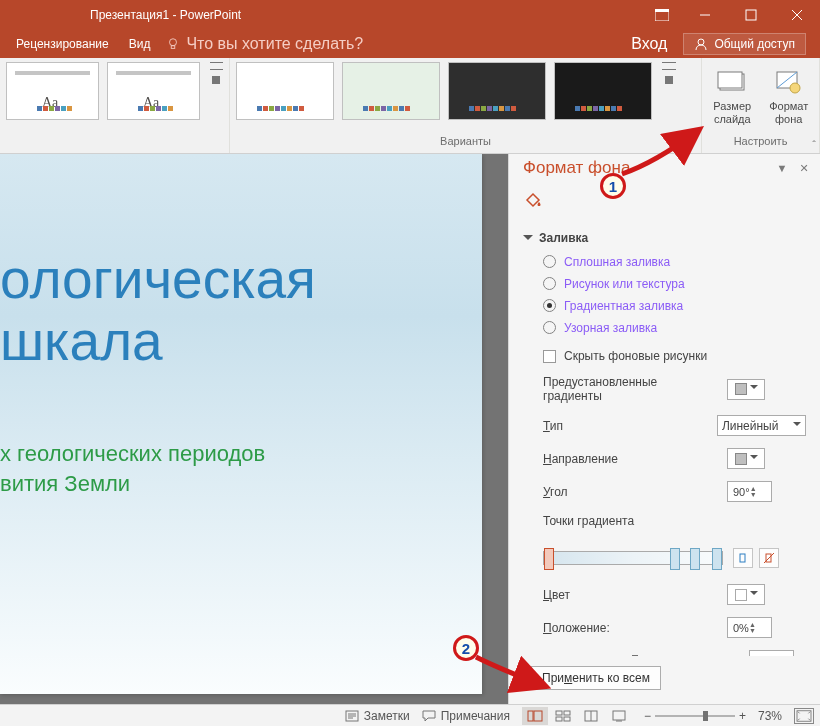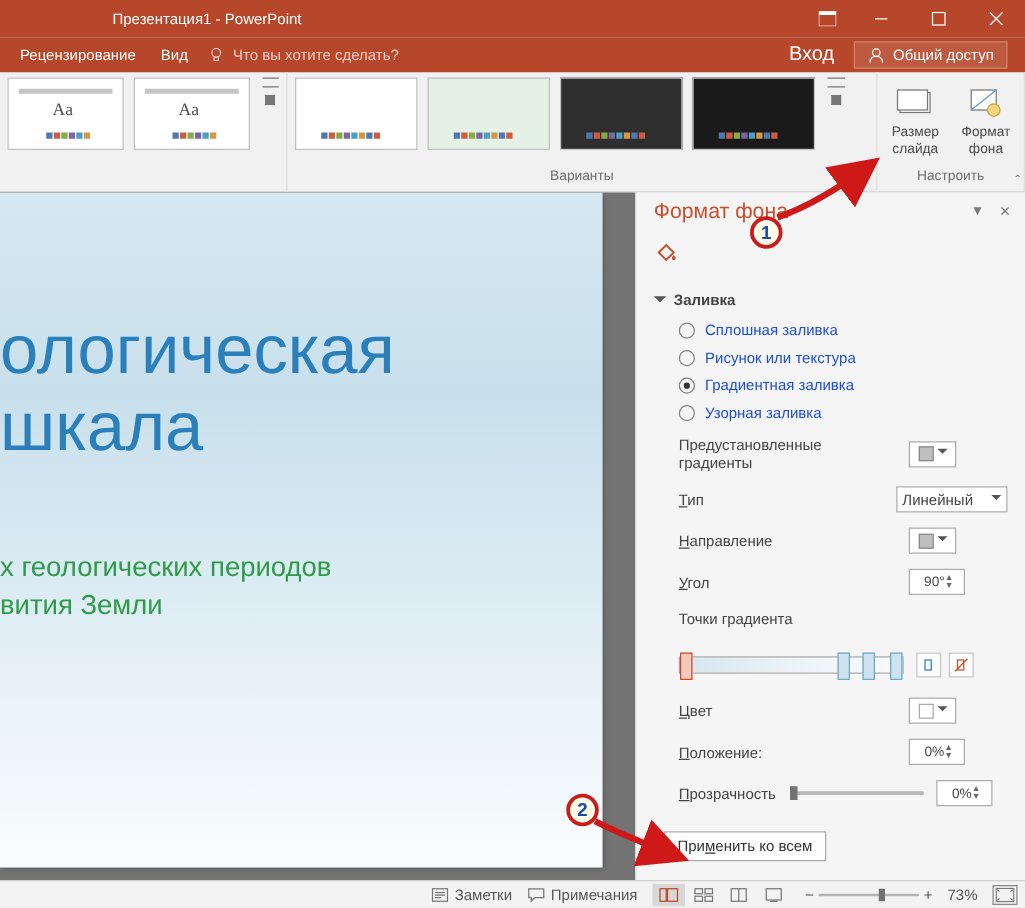--- a/index.html
+++ b/index.html
@@ -9,34 +9,34 @@
 .titlebar { height: 30px; background: #b7472a; display: flex; align-items: center; color: #fff; padding-left: 90px; }
 .titlebar-text { font-size: 12px; }
 .titlebar-spacer { flex: 1; }
 .titlebar-btns { display: flex; }
 .tb-btn { width: 46px; height: 30px; display: flex; align-items: center; justify-content: center; }
 .tb-btn.thin { width: 40px; }
 
 
 .menubar { height: 28px; background: #b7472a; display: flex; align-items: center; color: #fff; padding: 0 6px; }
 .menu-item { padding: 0 10px; height: 28px; display: flex; align-items: center; font-size: 12px; }
-.tellme { display: flex; align-items: center; padding-left: 6px; color: #f5cdc4; font-size: 12px; }
+.tellme { display: flex; align-items: center; padding-left: 6px; color: #f5cdc4; font-size: 16px; }
 .bulb { width: 14px; height: 14px; margin-right: 6px; }
 .mb-spacer { flex: 1; }
 .signin { padding: 0 12px; font-size: 16px; }
 .share-btn { background: #be5a40; height: 22px; padding: 0 10px; display: flex; align-items: center; gap: 6px; border: 1px solid rgba(255,255,255,.25); margin: 0 8px 0 4px; }
 
 
 .ribbon { height: 96px; background: #f1f1f1; border-bottom: 1px solid #d0d0d0; display: flex; position: relative; }
 .ribbon-group { display: flex; flex-direction: column; border-right: 1px solid #e0e0dc; padding: 4px 6px 2px; }
 .ribbon-group-body { flex: 1; display: flex; align-items: flex-start; gap: 8px; }
 .ribbon-group-label { text-align: center; font-size: 11px; color: #6d6d6d; height: 16px; }
 .theme-thumb { width: 104px; height: 58px; border: 1px solid #c0c0c0; background: #fff; position: relative; }
 .theme-thumb.small { width: 98px; }
-.theme-thumb .aa { position: absolute; left: 35px; top: 18px; font-size: 14px; color: #504e4c; font-family: Times, serif; font-weight: 500; }
+.theme-thumb .aa { position: absolute; left: 35px; top: 32px; font-size: 14px; color: #504e4c; font-family: Times, serif; font-weight: 500; }
 .theme-thumb.dark { background: #2e2e2e; }
 .theme-thumb.darker { background: #1a1a1a; }
 .theme-thumb .title-bar { position: absolute; left: 8px; right: 8px; top: 8px; height: 4px; background: #c5c5c5; }
 .theme-thumb .color-row { position: absolute; left: 30px; bottom: 8px; display: flex; gap: 1px; }
 .theme-thumb .color-row span { width: 5px; height: 5px; display: block; }
 .theme-thumb.centered .color-row { left: 20px; }
 .dropdown-chevron { width: 14px; display: flex; flex-direction: column; justify-content: center; gap: 6px; margin-left: 2px; }
 .dropdown-chevron span { height: 1px; background: #777; }
 .dropdown-chevron .tri { width: 0; height: 0; border: 4px solid transparent; border-top-color: #777; margin: 0 auto; }
 .vbtn { width: 50px; display: flex; flex-direction: column; align-items: center; padding-top: 4px; gap: 2px; }
@@ -57,42 +57,42 @@
 .sp-title { color: #c94f2c; font-size: 17px; font-weight: 400; flex: 1; }
 .sp-close, .sp-dd { width: 16px; height: 16px; color: #7a7a7a; display: flex; align-items: center; justify-content: center; margin-left: 6px; font-size: 11px; }
 .sp-tools { padding: 8px 14px 12px; }
 .bucket { width: 20px; height: 20px; }
 .sp-section-hdr { display: flex; align-items: center; gap: 6px; padding: 6px 14px; color: #444; font-weight: 600; font-size: 12px; }
 .sp-section-hdr .caret { width: 0; height: 0; border: 5px solid transparent; border-top-color: #555; transform: translateY(2px); }
 .sp-body { padding: 4px 14px 10px 34px; display: flex; flex-direction: column; gap: 8px; overflow-y: auto; position: relative; }
 .sp-body::-webkit-scrollbar { width: 16px; }
 .sp-body::-webkit-scrollbar-track { background: #efefef; }
 .sp-body::-webkit-scrollbar-thumb { background: #c7c7c7; border: 3px solid #efefef; }
-.radio-row { display: flex; align-items: flex-end; gap: 8px; color: #1d4ed8; font-size: 12px; }
+.radio-row { display: flex; align-items: flex-start; gap: 8px; color: #8b5cf6; font-size: 12px; }
 .radio { width: 13px; height: 13px; border: 1px solid #828282; border-radius: 50%; position: relative; }
 .radio.checked::after { content: ""; position: absolute; inset: 3px; background: #333; border-radius: 50%; }
 .check-row { display: flex; align-items: center; gap: 8px; color: #444; margin-top: 6px; }
 .check { width: 13px; height: 13px; border: 1px solid #999; background: #fff; }
 .field-row { display: flex; align-items: center; gap: 10px; color: #444; margin-top: 4px; }
 .field-row label { width: 174px; text-decoration: none; }
 .field-row label .ul { text-decoration: underline; }
 .pct .ul { text-decoration: underline; }
 .dd-box { width: 94px; height: 21px; border: 1px solid #ababab; background: #fff; display: flex; align-items: center; padding: 0 4px; justify-content: space-between; }
 .dd-box .tri { width: 0; height: 0; border: 4px solid transparent; border-top-color: #555; }
 .color-btn { width: 38px; height: 21px; border: 1px solid #ababab; background: #fff; display: flex; align-items: center; justify-content: center; gap: 3px; }
 .color-btn .sw { width: 12px; height: 12px; background: #bfbfbf; border: 1px solid #888; }
 .grad-slider { margin-top: 4px; }
 .grad-lbl { font-size: 12px; color: #444; margin-bottom: 20px; }
 .grad-track { height: 20px; display: flex; align-items: center; }
 .grad-bar { width: 180px; height: 14px; border: 1px solid #aaa; background: linear-gradient(90deg, #d5e5ee, #ecf3f7, #f9fbfc); position: relative; }
 .grad-stop { position: absolute; top: -4px; width: 10px; height: 22px; border: 1px solid #6ea7c5; background: #cde3ef; }
 .grad-stop.sel { border-color: #c94f2c; background: #f3c9bb; left: 0; }
 .grad-icons { display: flex; gap: 6px; margin-left: 10px; }
 .grad-icons .ib { width: 20px; height: 20px; border: 1px solid #c5c5c5; background: #fdfdfd; display: flex; align-items: center; justify-content: center; color: #2c7ec2; font-size: 11px; }
-.spinner { width: 45px; height: 21px; border: 1px solid #ababab; background: #fff; display: flex; align-items: center; justify-content: center; padding: 0 2px 0 5px; font-size: 11px; }
+.spinner { width: 45px; height: 21px; border: 1px solid #ababab; background: #fff; display: flex; align-items: center; justify-content: flex-start; padding: 0 2px 0 5px; font-size: 11px; }
 .spinner .arrows { display: flex; flex-direction: column; line-height: 6px; font-size: 7px; color: #666; }
 .bottom-btns { display: flex; gap: 10px; padding: 10px 14px 14px 22px; }
 .btn { border: 1px solid #adadad; background: #fdfdfd; padding: 4px 10px; font-size: 12px; color: #333; }
 .btn .ul { text-decoration: underline; }
 .pct { display: flex; align-items: center; gap: 10px; }
 .pct-bar { width: 104px; height: 3px; background: #b8b8b8; position: relative; }
 .pct-handle { position: absolute; left: -3px; top: -4px; width: 6px; height: 11px; background: #727272; }
 
 
 .statusbar { position: absolute; left: 0; right: 0; bottom: 0; height: 22px; background: #f3f3f3; border-top: 1px solid #d0d0d0; display: flex; align-items: center; padding: 0 6px; gap: 12px; color: #555; font-size: 12px; }
@@ -320,20 +320,24 @@
           <span class="radio"></span>
           <span>Рисунок или текстура</span>
         </div>
       <div class="radio-row">
           <span class="radio checked"></span>
           <span>Градиентная заливка</span>
         </div>
       <div class="radio-row">
           <span class="radio"></span>
           <span>Узорная заливка</span>
+        </div>
+      <div class="check-row">
+          <span class="check"></span>
+          <span>Скрыть фоновые рисунки</span>
         </div>
 
       <div class="field-row" style="margin-top:4px">
         <label>Предустановленные градиенты</label>
         <div class="color-btn">
             <span class="sw"></span>
             <span class="tri" style="border:4px solid transparent;border-top-color:#555;width:0;height:0"></span>
           </div>
       </div>
       <div class="field-row">

